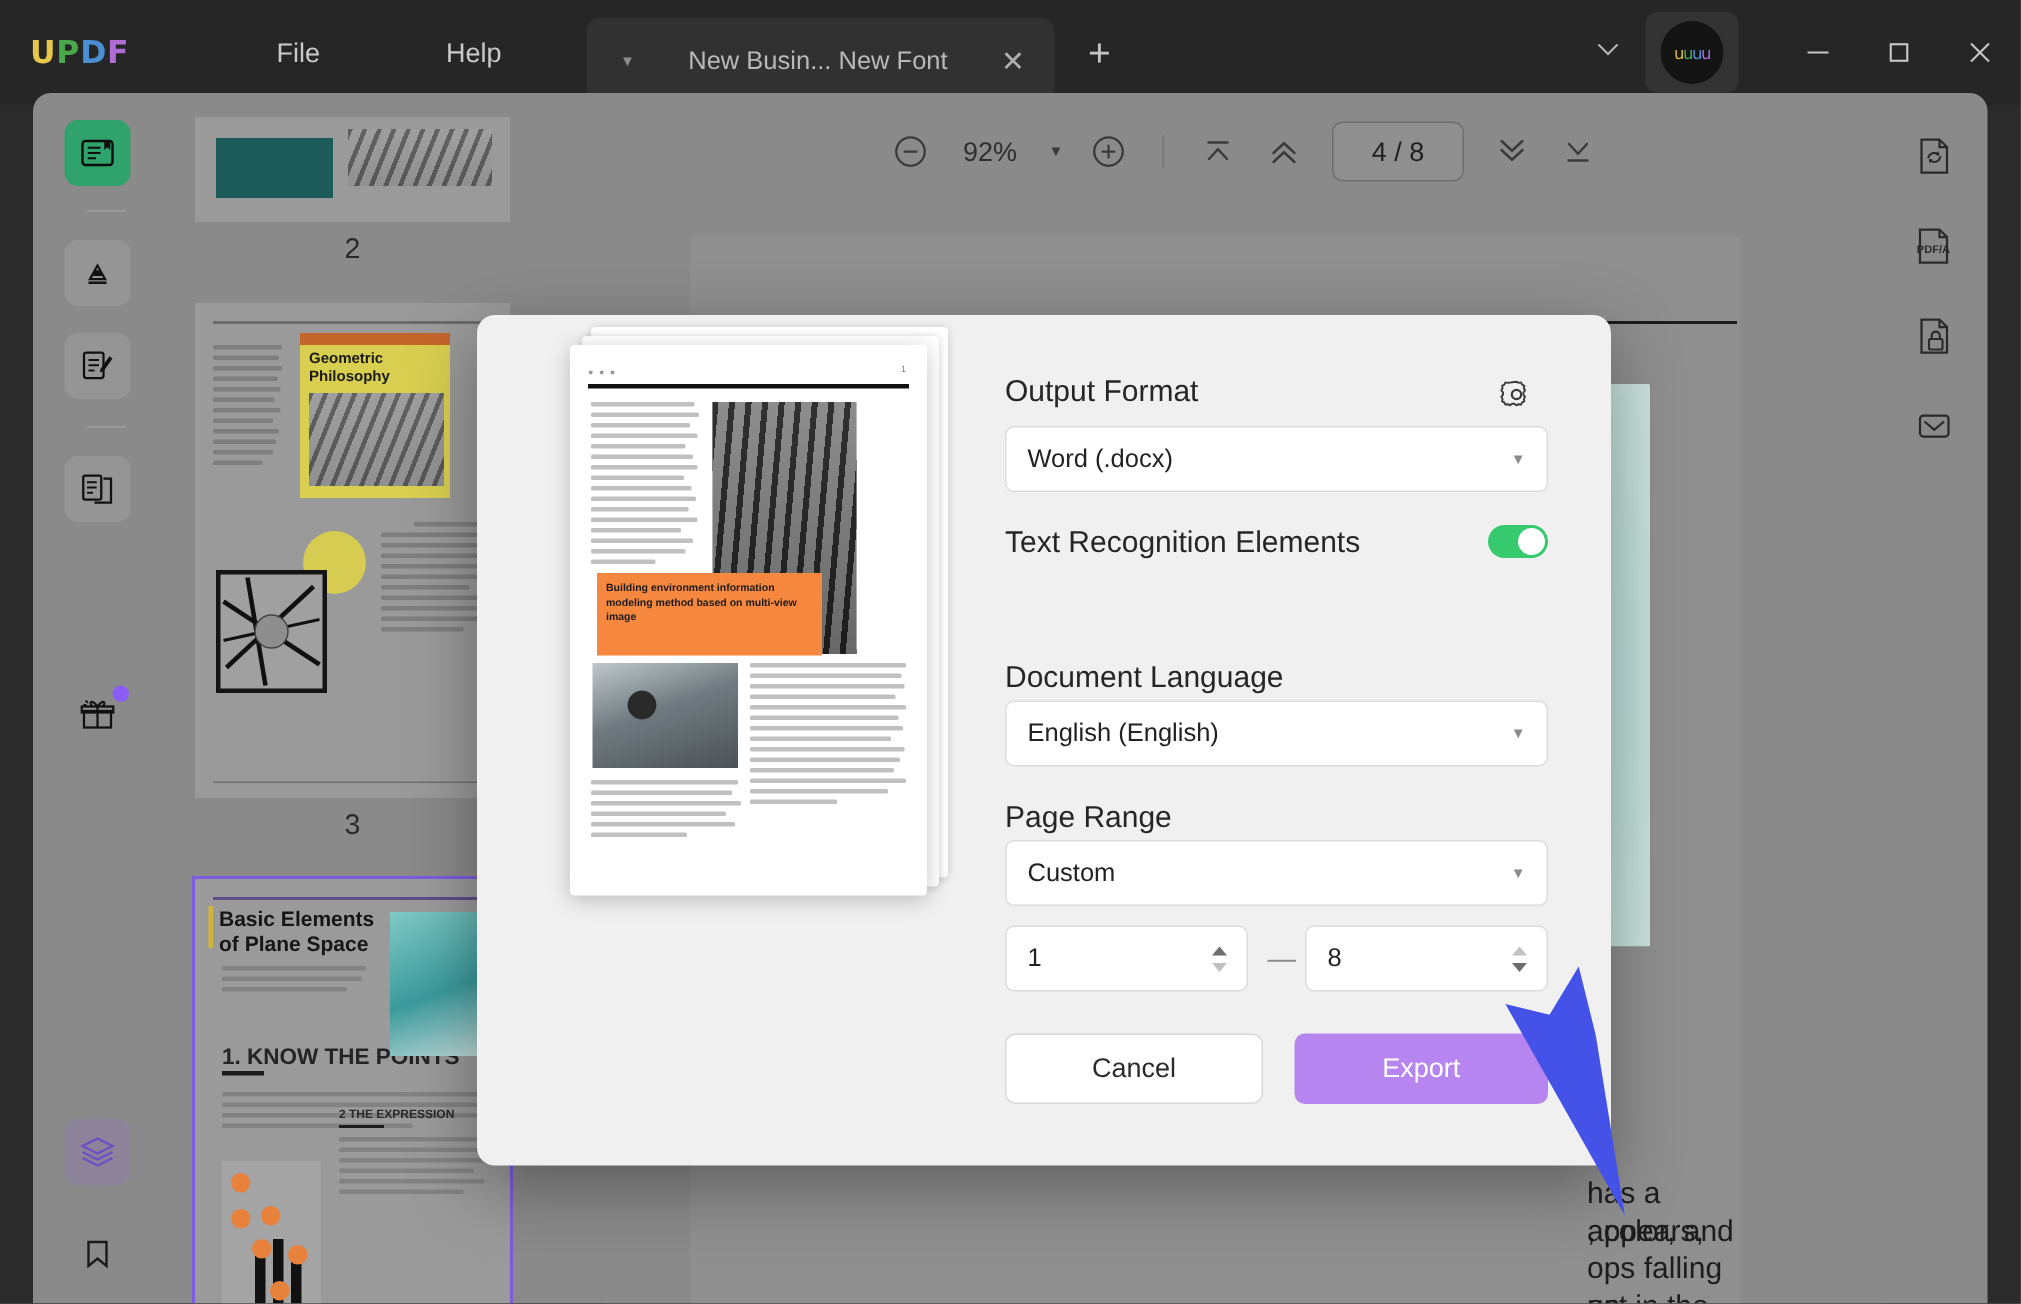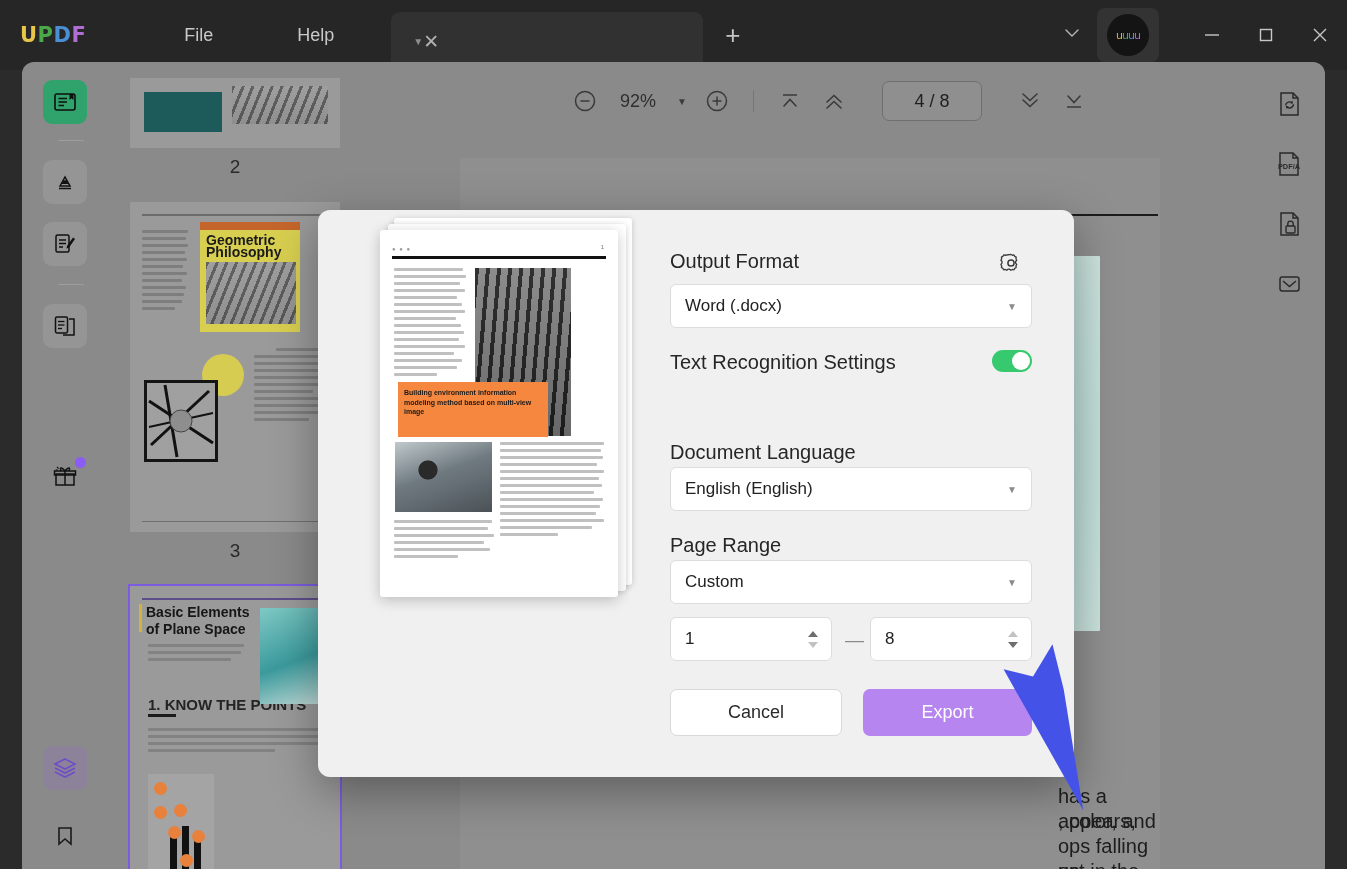--- a/index.html
+++ b/index.html
@@ -123,23 +123,23 @@
     display: flex; align-items: center; justify-content: center; gap: 0;
   }
   .tbtn {
     width: 44px; height: 40px; display: flex; align-items: center;
     justify-content: center; color: #3a3a3a; cursor: pointer;
   }
   .zoom-val { color: #2f2f2f; font-size: 18px; width: 62px; text-align: center; }
   .zoom-caret { color: #3c3c3c; font-size: 10px; width: 26px; text-align: center; cursor:pointer;}
   .tb-divider { width: 1px; height: 22px; background: #767676; margin: 0 14px; }
   .pagebox {
-    width: 100px; height: 40px; border: 1px solid #6f6f6f; border-radius: 7px;
+    width: 88px; height: 40px; border: 1px solid #6f6f6f; border-radius: 7px;
     display: flex; align-items: center; justify-content: center;
-    color: #1f1f1f; font-size: 18px; margin: 0 26px; cursor: text;
+    color: #1f1f1f; font-size: 18px; margin: 0 10px; cursor: text;
     background: rgba(255,255,255,0.05);
   }
 
   
   .page {
     position: absolute; top: 96px; left: 58px; width: 700px; height: 760px;
     background: #8f8f8f;
   }
   .page-rule { position:absolute; height:2px; background:#1c1c1c; }
   .page-accent { position:absolute; width:3px; background:#d6b83a; }
@@ -274,20 +274,21 @@
 
   <div class="titlebar">
     <div class="logo">
       <span class="l1">U</span><span class="l2">P</span><span class="l3">D</span><span class="l4">F</span>
     </div>
     <div class="menu-item" id="menu-file">File</div>
     <div class="menu-item" id="menu-help">Help</div>
 
     <div class="tab">
       <span class="tab-caret">▼</span>
+      <span class="tab-title">New Busin... New Font</span>
       <span class="tab-close">✕</span>
     </div>
     <span class="tab-add">+</span>
 
     <div class="tb-right">
       <div class="chev-down-btn">
         <svg width="20" height="20" viewBox="0 0 20 20">
             <path d="M4 7 L10 13 L16 7" stroke="#b5b5b5" stroke-width="1.4" fill="none" stroke-linecap="round"></path>
           </svg>
       </div>
@@ -407,21 +408,21 @@
           <div class="pv-line" style="background:#7e7e7e;width:90%"></div>
           <div class="pv-line" style="background:#7e7e7e;width:98%"></div>
           <div class="pv-line" style="background:#7e7e7e;width:88%"></div>
           <div class="pv-line" style="background:#7e7e7e;width:95%"></div>
           <div class="pv-line" style="background:#7e7e7e;width:91%"></div>
           <div class="pv-line" style="background:#7e7e7e;width:86%"></div>
           <div class="pv-line" style="background:#7e7e7e;width:72%"></div>
         </div>
         <div style="position:absolute;left:70px;top:20px;width:100px;height:110px;background:#d8cf50;">
           <div style="position:absolute;left:0;top:0;width:100%;height:8px;background:#c4662c;"></div>
-          <div style="position:absolute;left:6px;top:12px;font-size:14px;font-weight:bold;color:#1a1a1a;line-height:12px;">Geometric Philosophy</div>
+          <div style="position:absolute;left:6px;top:12px;font-size:10px;font-weight:bold;color:#1a1a1a;line-height:12px;">Geometric Philosophy</div>
           <div class="dark-img" style="left:6px;top:40px;width:90px;height:62px;"></div>
         </div>
         <div style="position:absolute;left:72px;top:152px;width:42px;height:42px;border-radius:50%;background:#d6cc52;"></div>
         <div style="position:absolute;left:14px;top:178px;width:74px;height:82px;border:3px solid #141414;background:#a0a0a0;">
           <svg width="68" height="76" viewBox="0 0 68 76">
             <line x1="2" y1="18" x2="66" y2="60" stroke="#111" stroke-width="3"></line>
             <line x1="4" y1="62" x2="62" y2="8" stroke="#111" stroke-width="3"></line>
             <line x1="18" y1="2" x2="30" y2="74" stroke="#111" stroke-width="3"></line>
             <line x1="2" y1="44" x2="66" y2="30" stroke="#111" stroke-width="2"></line>
             <circle cx="34" cy="38" r="11" fill="#8e8e8e" stroke="#444" stroke-width="1"></circle>
@@ -466,20 +467,30 @@
         <div style="position:absolute;left:18px;top:188px;width:66px;height:140px;background:#a4a4a4;">
           <div style="position:absolute;left:6px;top:8px;width:13px;height:13px;border-radius:50%;background:#e8813c;"></div>
           <div style="position:absolute;left:6px;top:32px;width:13px;height:13px;border-radius:50%;background:#e8813c;"></div>
           <div style="position:absolute;left:26px;top:30px;width:13px;height:13px;border-radius:50%;background:#e8813c;"></div>
           <div style="position:absolute;left:22px;top:58px;width:7px;height:70px;background:#111;"></div>
           <div style="position:absolute;left:34px;top:52px;width:7px;height:76px;background:#111;"></div>
           <div style="position:absolute;left:46px;top:62px;width:7px;height:66px;background:#111;"></div>
           <div style="position:absolute;left:20px;top:52px;width:13px;height:13px;border-radius:50%;background:#e8813c;"></div>
           <div style="position:absolute;left:44px;top:56px;width:13px;height:13px;border-radius:50%;background:#e8813c;"></div>
           <div style="position:absolute;left:32px;top:80px;width:13px;height:13px;border-radius:50%;background:#e8813c;"></div>
+        </div>
+        <div style="position:absolute;left:96px;top:152px;width:100px;">
+          <div style="font-size:8px;font-weight:bold;color:#2a2a2a;margin-bottom:3px;">2 THE EXPRESSION</div>
+          <div style="width:30px;height:2px;background:#1b1b1b;margin-bottom:6px;"></div>
+          <div class="pv-line" style="background:#828282;width:100%"></div>
+          <div class="pv-line" style="background:#828282;width:96%"></div>
+          <div class="pv-line" style="background:#828282;width:99%"></div>
+          <div class="pv-line" style="background:#828282;width:90%"></div>
+          <div class="pv-line" style="background:#828282;width:97%"></div>
+          <div class="pv-line" style="background:#828282;width:83%"></div>
         </div>
       </div>
     </div>
 
     <div class="viewer">
 
       <div class="toolbar">
         <div class="tbtn">
           <svg width="26" height="26" viewBox="0 0 26 26">
             <circle cx="13" cy="13" r="9.5" stroke="#3a3a3a" stroke-width="1.5" fill="none"></circle>
@@ -648,21 +659,21 @@
                      -1.95 0 -1.45 1.25 -1.7 -.9 -1.9 .35 -.9 -1.7 -1.7 -.9 .35 -1.9 -.9 -1.7
                      1.25 -1.45 0 -1.95 -1.25 -1.45 .9 -1.7 -.35 -1.9 1.7 -.9 .9 -1.7 1.9 .35 Z" transform="translate(0,0) scale(0.86) translate(2,2)" stroke="#3a3a3a" stroke-width="1.5" fill="none" stroke-linejoin="round"></path>
             <circle cx="13" cy="13" r="3.1" stroke="#3a3a3a" stroke-width="1.5" fill="none"></circle>
           </svg>
         </div>
         <div class="select" style="left:22px; top:74px; width:362px;">
           <span class="v">Word (.docx)</span>
           <span class="caret">▼</span>
         </div>
 
-        <div class="field-label" style="left:22px; top:141px;">Text Recognition Settings</div>
+        <div class="field-label" style="left:22px; top:141px;">Text Recognition Elements</div>
         <div class="toggle" style="left:344px; top:140px;">
           <div class="knob"></div>
         </div>
 
         <div class="field-label" style="left:22px; top:231px;">Document Language</div>
         <div class="select" style="left:22px; top:257px; width:362px;">
           <span class="v">English (English)</span>
           <span class="caret">▼</span>
         </div>
 

